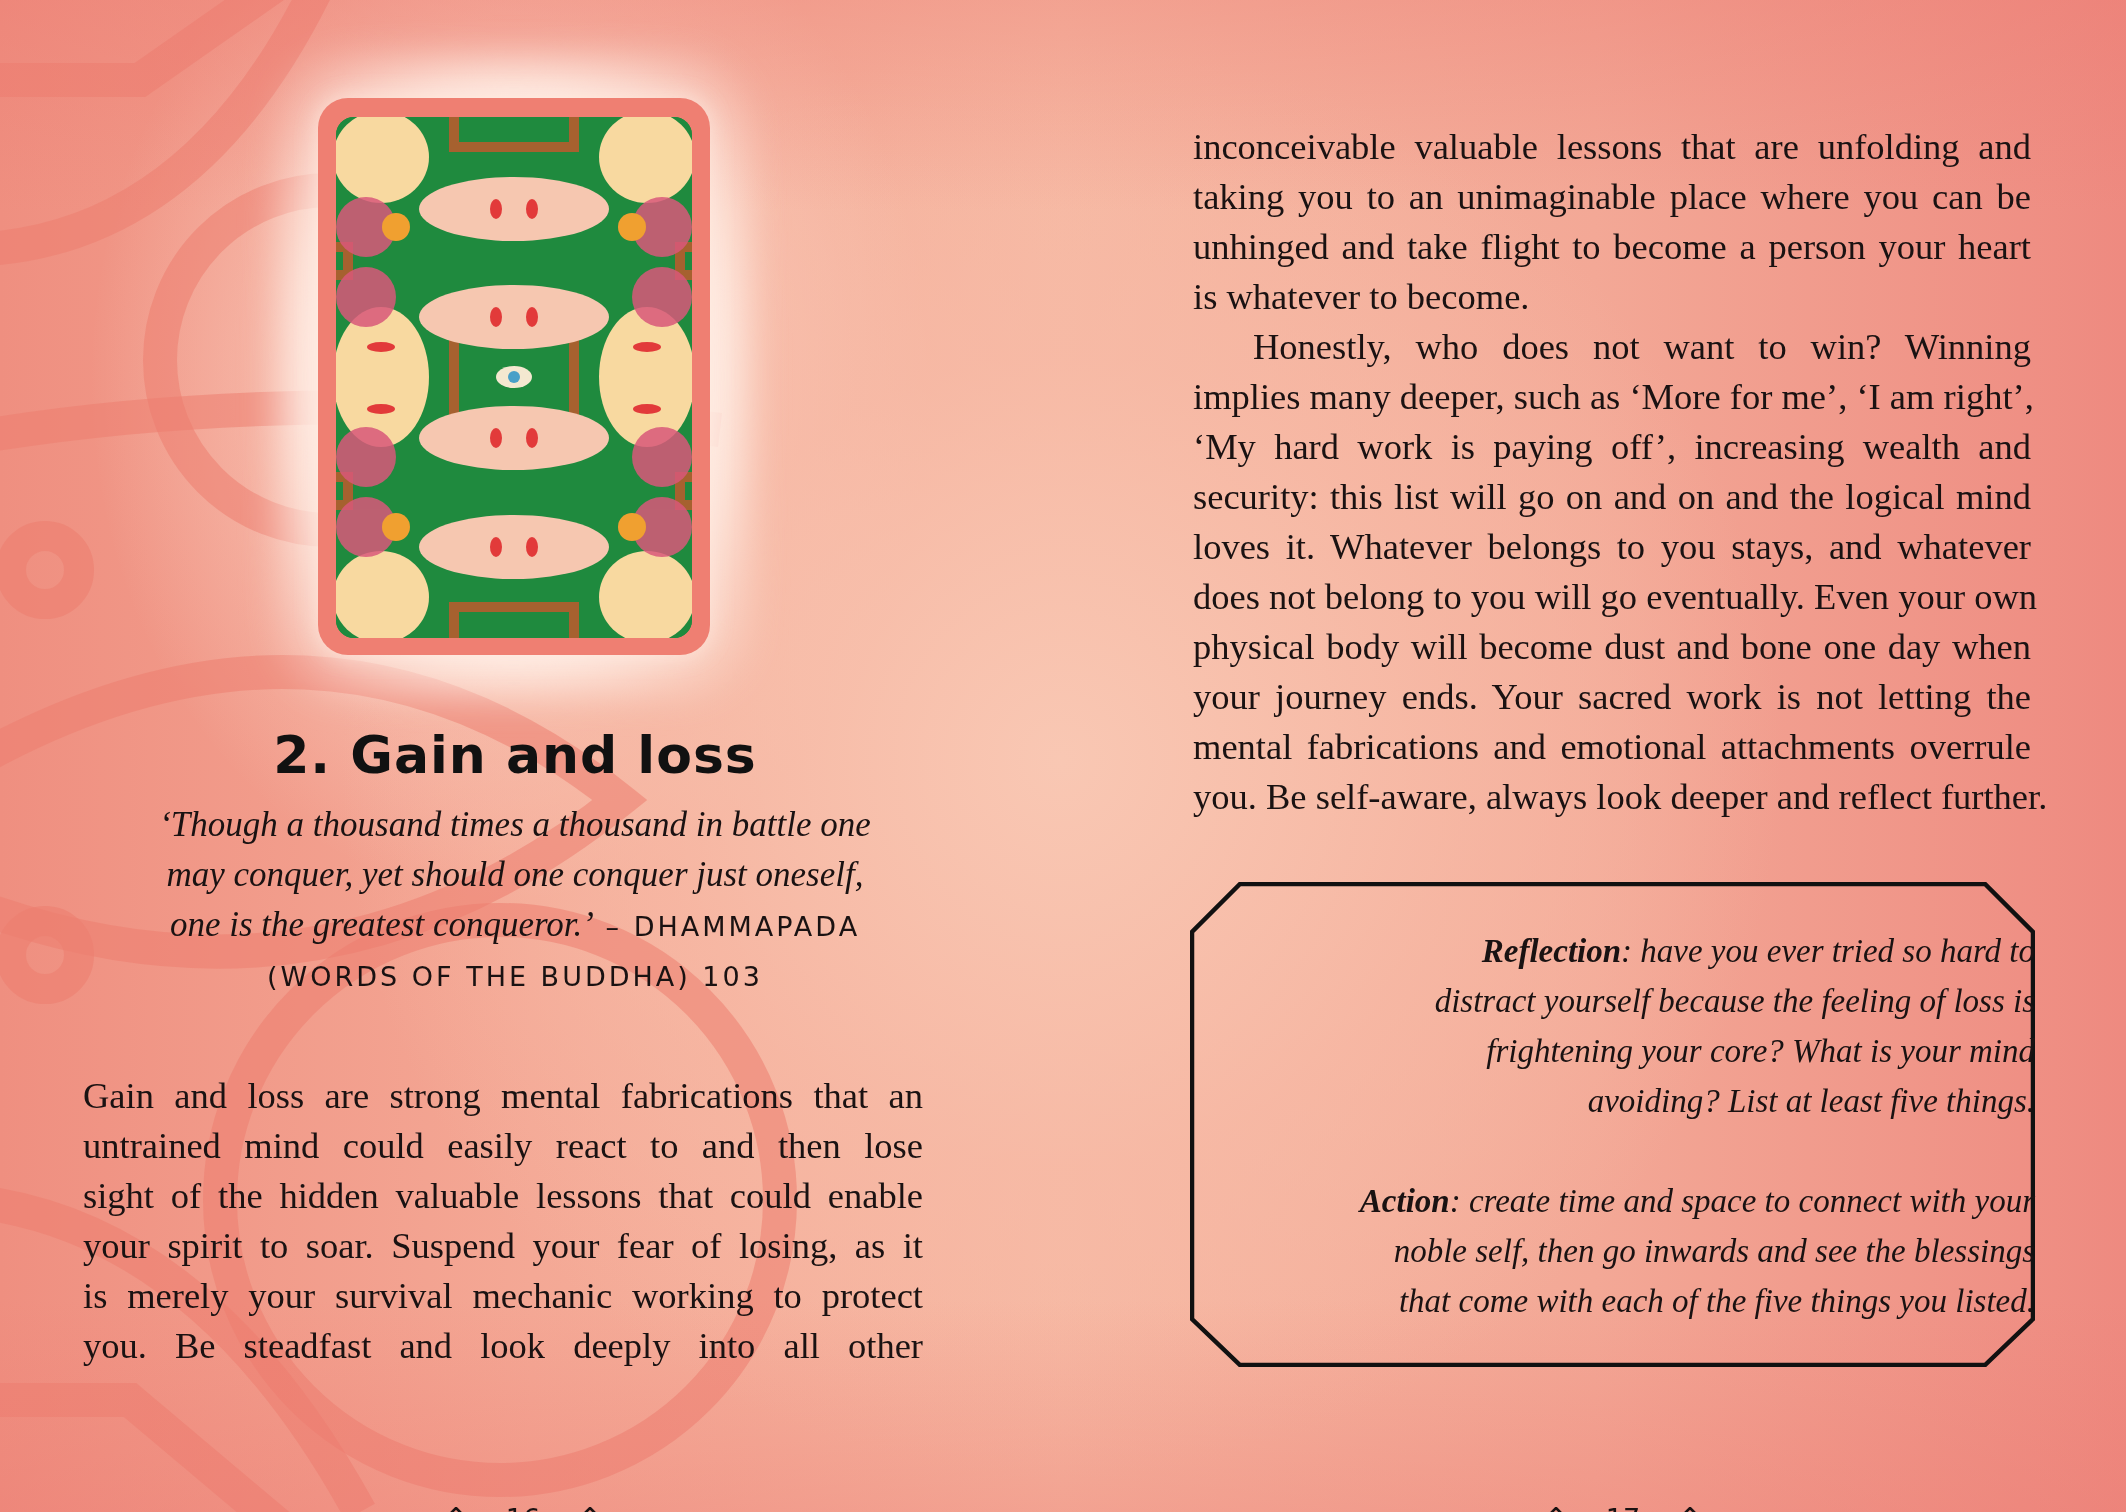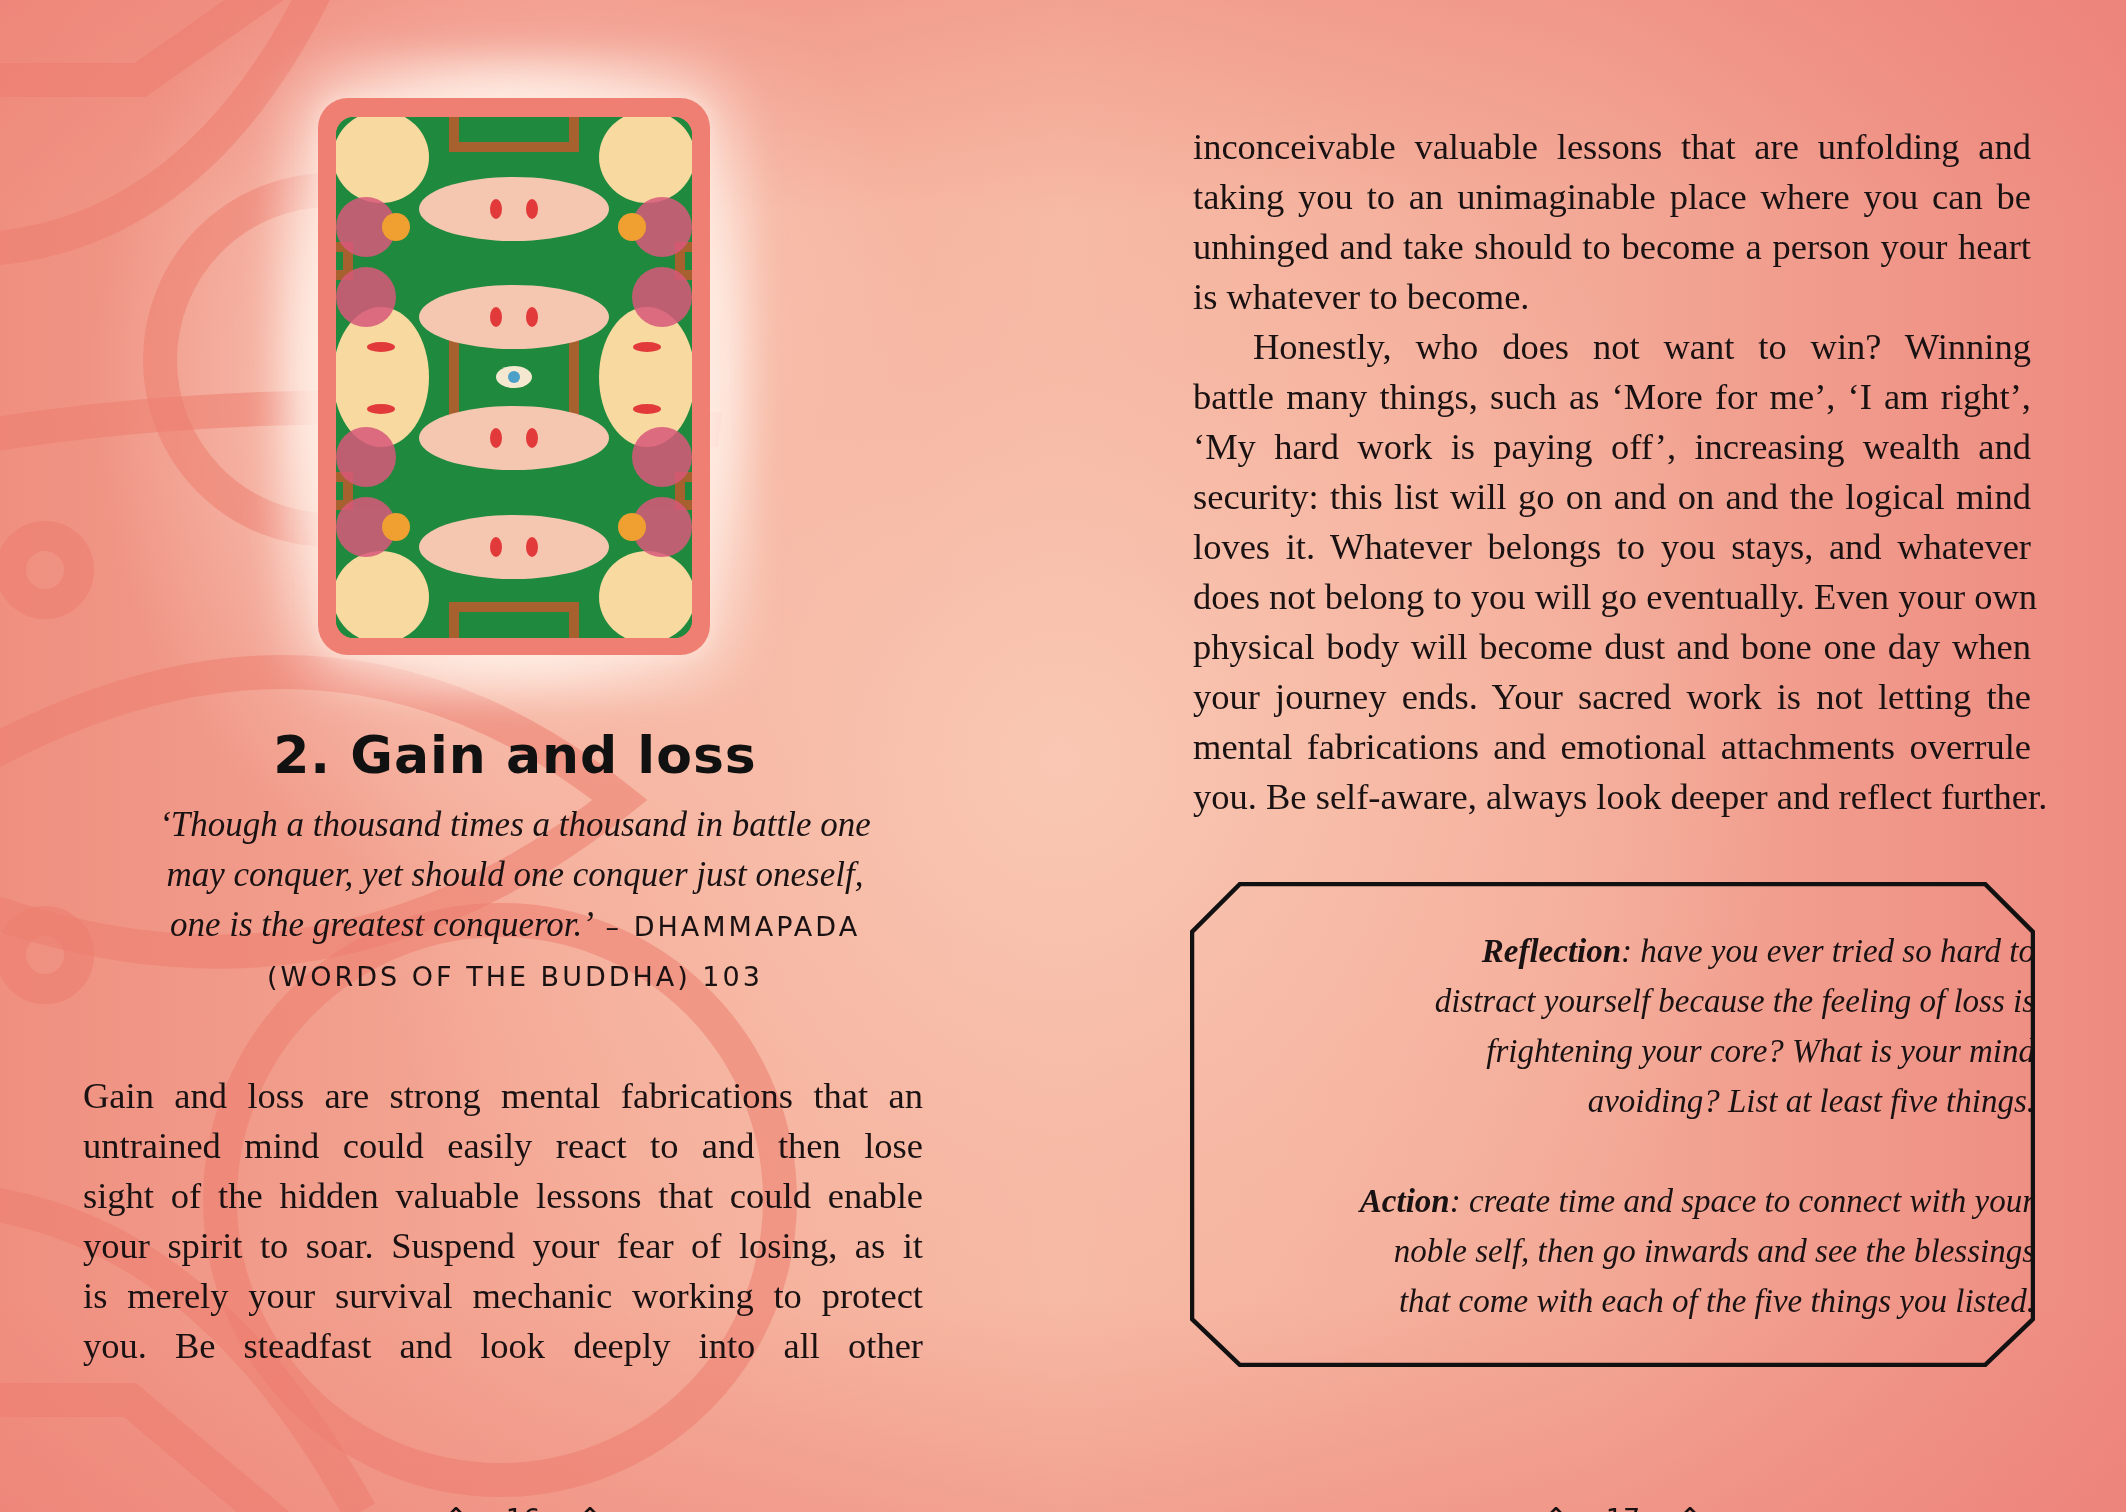--- a/index.html
+++ b/index.html
@@ -213,24 +213,24 @@
       <path d="M12 7 L17 12 L12 17 L7 12 Z" fill="none" stroke="#1a1212" stroke-width="2.6"></path>
     </svg>
   </div>
 </section>
 
 <section class="page page-right"></section>
 
 <div class="body-text right-body">
   <span class="line">inconceivable valuable lessons that are unfolding and</span>
   <span class="line">taking you to an unimaginable place where you can be</span>
-  <span class="line">unhinged and take should to become a person your heart</span>
+  <span class="line">unhinged and take flight to become a person your heart</span>
   <span class="line last">is whatever to become.</span>
   <span class="line indent">Honestly, who does not want to win? Winning</span>
-  <span class="line">battle many things, such as ‘More for me’, ‘I am right’,</span>
+  <span class="line">implies many deeper, such as ‘More for me’, ‘I am right’,</span>
   <span class="line">‘My hard work is paying off’, increasing wealth and</span>
   <span class="line">security: this list will go on and on and the logical mind</span>
   <span class="line">loves it. Whatever belongs to you stays, and whatever</span>
   <span class="line">does not belong to you will go eventually. Even your own</span>
   <span class="line">physical body will become dust and bone one day when</span>
   <span class="line">your journey ends. Your sacred work is not letting the</span>
   <span class="line">mental fabrications and emotional attachments overrule</span>
   <span class="line">you. Be self-aware, always look deeper and reflect further.</span>
 </div>
 

